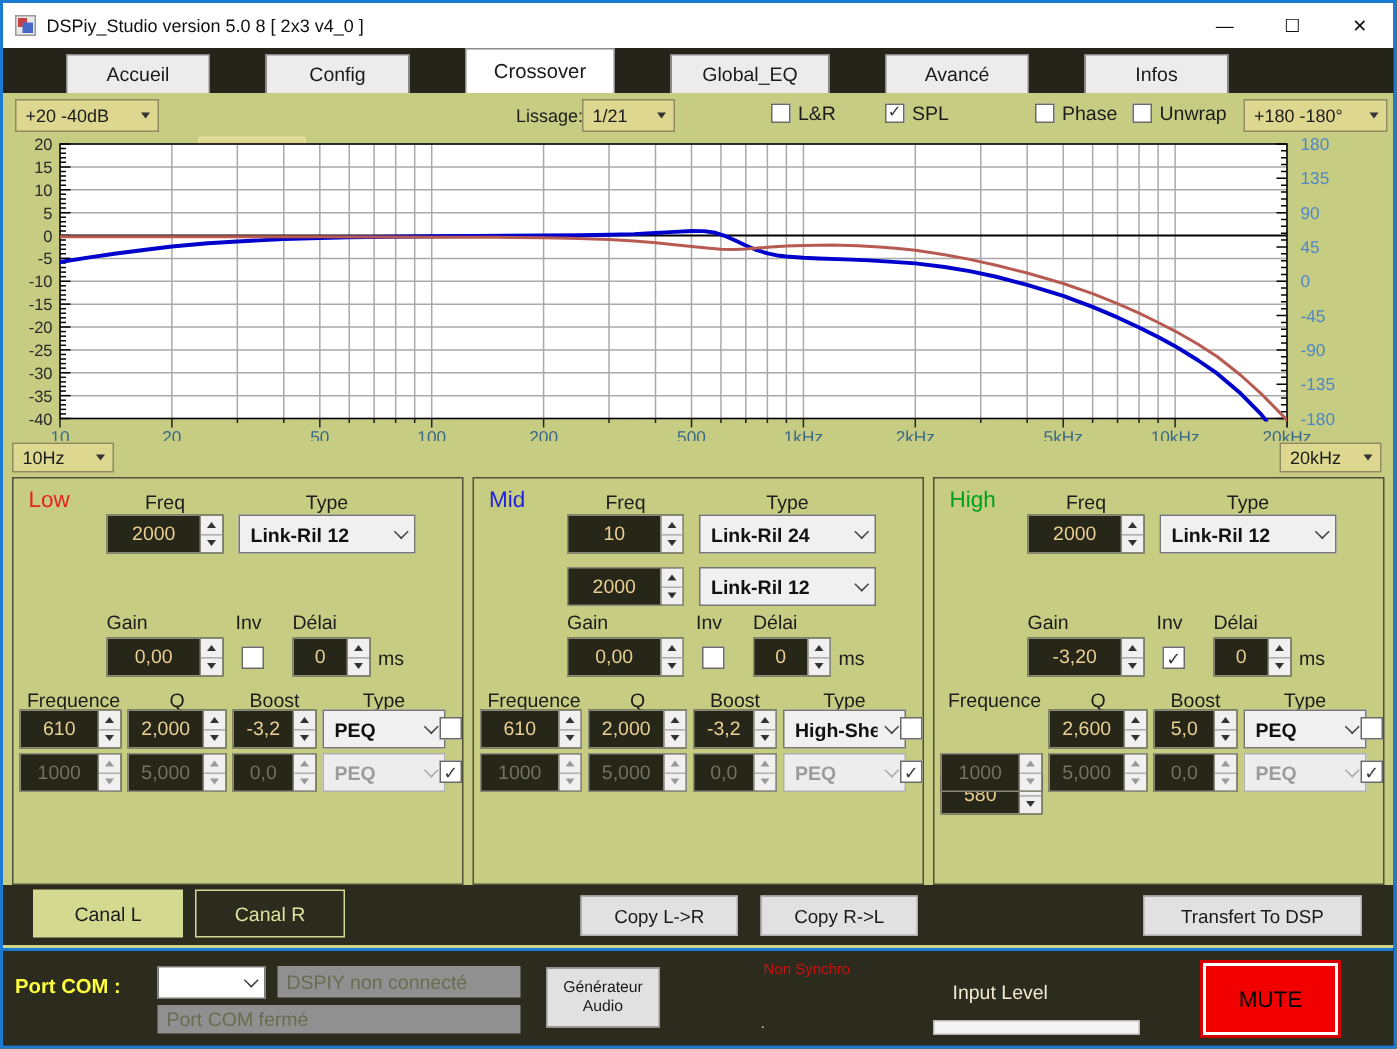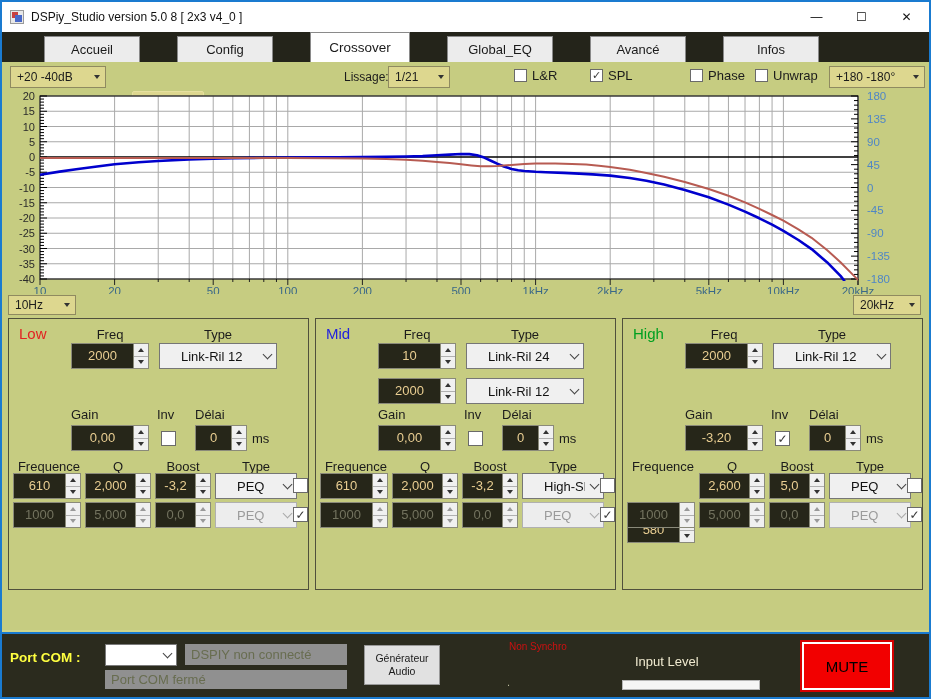--- a/index.html
+++ b/index.html
@@ -48,21 +48,21 @@
   .spin-val { flex:1; color:#e9ce92; font-size:13px; text-align:center; line-height:24px; overflow:hidden; }
   .spinner { width:15px; display:flex; flex-direction:column; border-left:1px solid #8a8a7a; }
   .spin-btn { flex:1; background:#f0f0f0; display:flex; align-items:center; justify-content:center; }
   .spin-btn.up { border-bottom:1px solid #b0b0b0; }
   .tri-up-s { width:0; height:0; border-left:3px solid transparent; border-right:3px solid transparent; border-bottom:4px solid #333; }
   .tri-dn-s { width:0; height:0; border-left:3px solid transparent; border-right:3px solid transparent; border-top:4px solid #333; }
   .spin.disabled .spin-val { color:#73735f; }
   .spin.disabled .tri-up-s { border-bottom-color:#999; }
   .spin.disabled .tri-dn-s { border-top-color:#999; }
   .sel { position:absolute; height:26px; background:#f0f0f0; border:1px solid #767676; display:flex; align-items:center; }
-  .sel-val { flex:1; font-size:13px; color:#111; padding-left:21px; white-space:nowrap; overflow:hidden; }
+  .sel-val { flex:1; font-size:13px; color:#111; padding-left:7px; white-space:nowrap; overflow:hidden;font-weight:bold; }
   .sel-arrow { width:18px; display:flex; align-items:center; justify-content:center; }
   .chev { width:7px; height:7px; border-right:1.5px solid #444; border-bottom:1.5px solid #444; transform:rotate(45deg); margin-top:-4px; }
   .sel.disabled { background:#ededed; border-color:#b0b0b0; }
   .sel.disabled .sel-val { color:#9b9b9b; }
   .sel.disabled .chev { border-color:#aaa; }
   .pn-cb { position:absolute; }
 
   
   .canal-row { height:40px; background:#2b2b1e; position:relative; }
   .canal-btn-active { position:absolute; left:20px; top:3px; width:100px; height:32px; background:#d3d98e; color:#1c1c1c; font-size:13px; display:flex; align-items:center; justify-content:center; }
@@ -796,20 +796,27 @@
           <div class="sel disabled" style="left: 206px; top: 183px; width: 82px;">
             <span class="sel-val">PEQ</span>
             <span class="sel-arrow">
               <i class="chev"></i>
             </span>
           </div>
           <span class="cb pn-cb checked" style="left: 284px; top: 188px;">✓</span>
         </div>
       </div>
 
+    <div class="canal-row">
+      <div class="canal-btn-active">Canal L</div>
+      <div class="canal-btn">Canal R</div>
+      <div class="btn-gray" style="left:385px;width:105px;">Copy L-&gt;R</div>
+      <div class="btn-gray" style="left:505px;width:105px;">Copy R-&gt;L</div>
+      <div class="btn-gray" style="left:760px;width:146px;">Transfert To DSP</div>
+    </div>
   </div>
 
   <div class="statusbar">
     <span class="portcom">Port COM :</span>
     <div class="combo white" style="left:103px;top:10px;width:72px;">
       <span class="combo-val"></span>
       <span class="sel-arrow" style="width:18px;">
           <i class="chev"></i>
         </span>
     </div>

